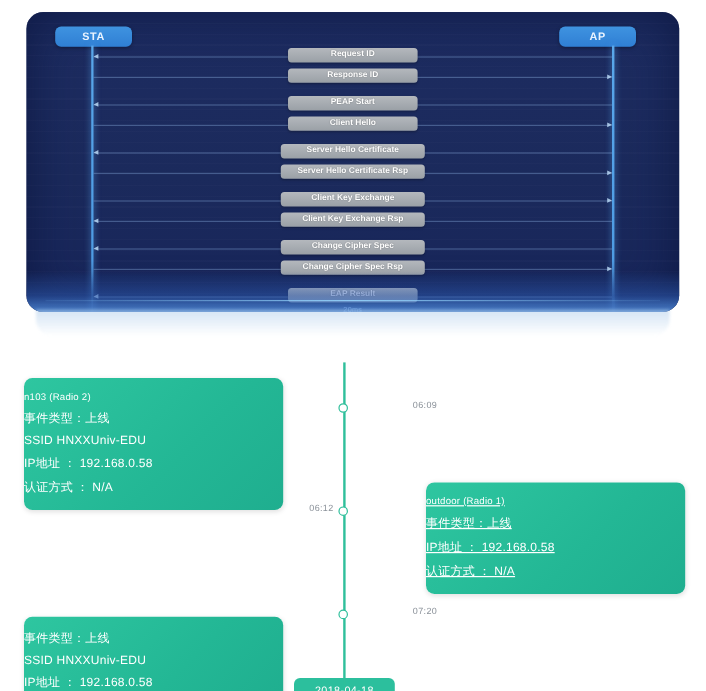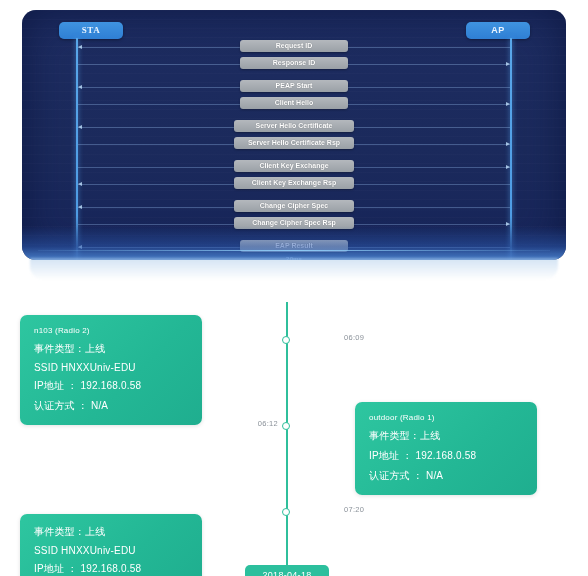--- a/index.html
+++ b/index.html
@@ -78,21 +78,21 @@
     background: linear-gradient(180deg, #3f93e0 0%, #2f7fd4 100%);
     border-radius: 5px;
     color: #eaf4ff;
     font-size: 9px;
     font-weight: bold;
     letter-spacing: 0.5px;
     line-height: 17px;
     text-align: center;
     box-shadow: 0 1px 3px rgba(0,0,0,0.35);
   }
-  #endpoint-sta { left: 37px; font-family: Liberation Serif, serif; }
+  #endpoint-sta { left: 24px; }
   #endpoint-ap  { right: 36px; }
 
   
   .lifeline {
     position: absolute;
     top: 28px;
     width: 2px;
     height: 222px;
     background: linear-gradient(180deg, #59a7ea 0%, #4e9ce4 80%, rgba(120,190,255,0.2) 100%);
     box-shadow: 0 0 5px rgba(90,170,240,0.75);
@@ -211,42 +211,42 @@
     color: #8a9199;
     letter-spacing: 0.3px;
     white-space: nowrap;
   }
   .tl-time.right { left: 296px; padding-left: 48px; }
   .tl-time.left  { right: 310px; }
 
   
   .event-card {
     position: absolute;
-    width: 182px;
+    width: 216px;
     background: linear-gradient(135deg, #2ec6a0 0%, #23b795 60%, #1fae8f 100%);
     border-radius: 7px;
-    padding: 11px 12px 12px 14px;
+    padding: 11px 12px 12px 0;
     box-sizing: border-box;
     color: #ffffff;
     box-shadow: 0 1px 4px rgba(0,0,0,0.12);
   }
   .event-card .card-title {
     font-size: 8px;
     margin-bottom: 7px;
     letter-spacing: 0.2px;
   }
   .event-card .card-line {
     font-size: 10px;
     margin-bottom: 6px;
     letter-spacing: 0.2px;
   }
   .event-card .card-line:last-child { margin-bottom: 0; }
 
   #card-n103-radio2 { left: 20px; top: 33px; }
-  #card-outdoor    { left: 355px; top: 120px; }
+  #card-outdoor    { left: 355px; top: 120px; text-decoration: underline; }
   #card-n103-radio1 { left: 20px; top: 232px; }
 </style>
 </head>
 <body>
 
 <div id="seq-panel">
   <div class="band-overlay"></div>
 
   <div class="endpoint" id="endpoint-sta">STA</div>
   <div class="endpoint" id="endpoint-ap">AP</div>

